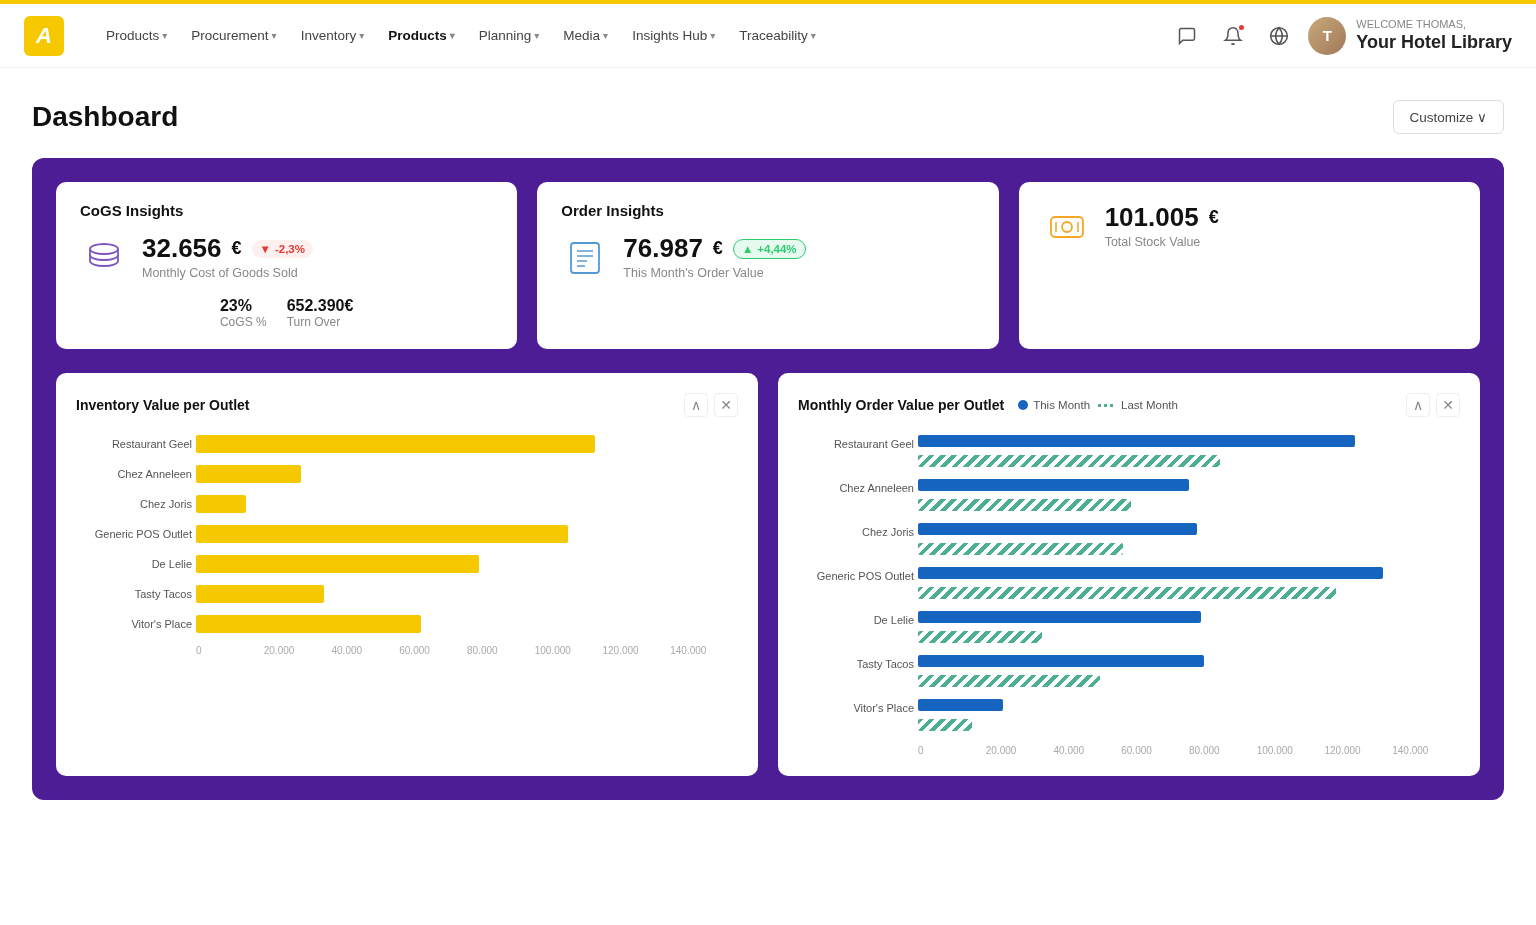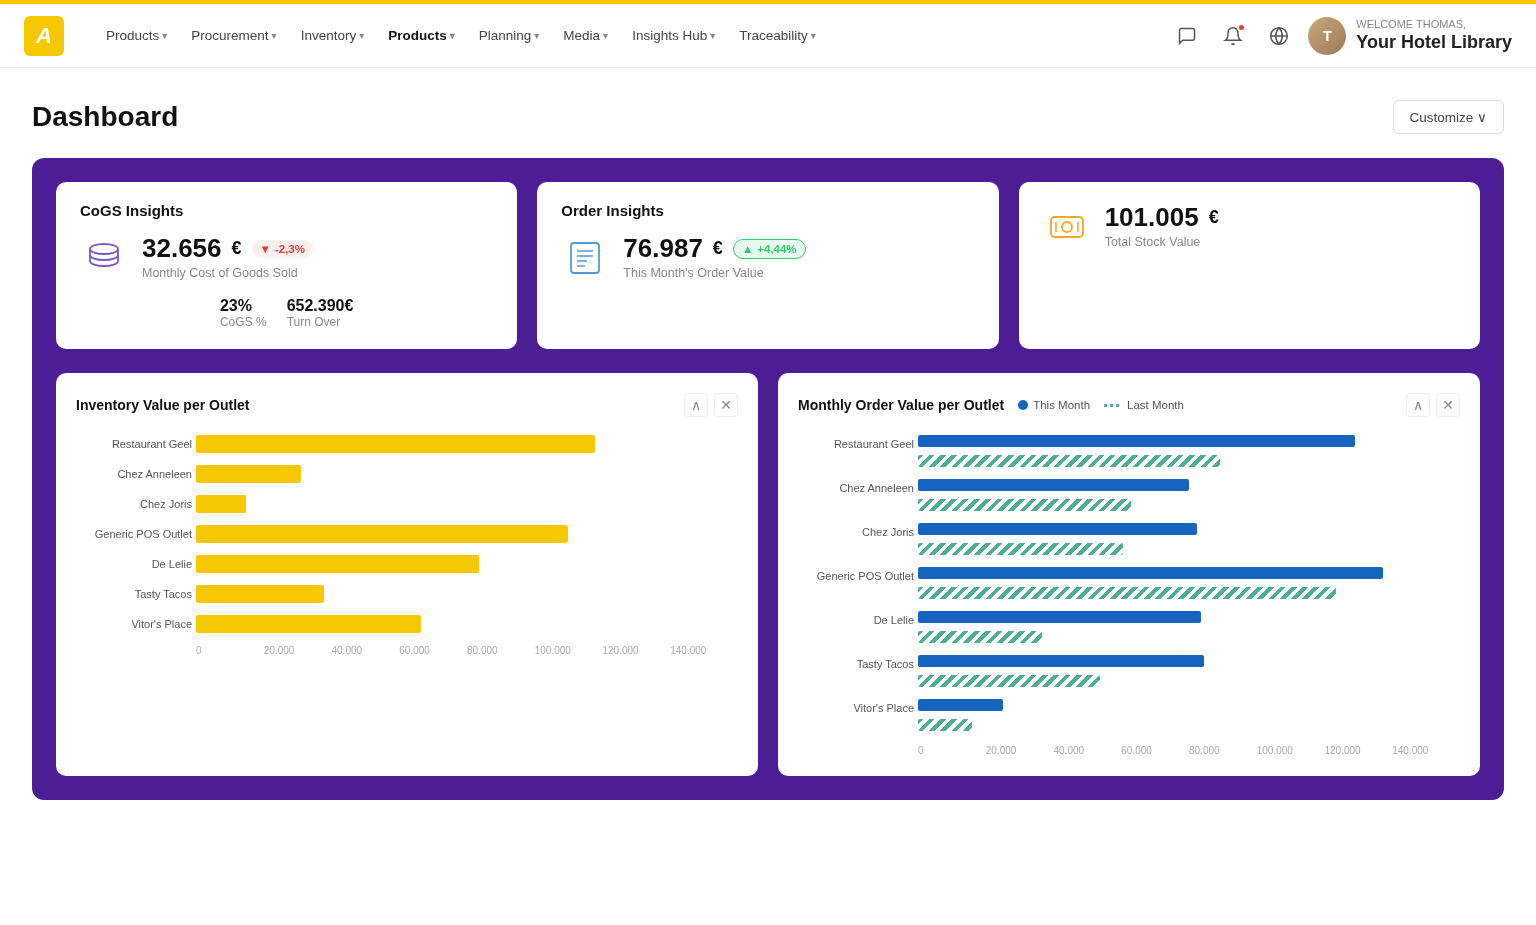--- a/index.html
+++ b/index.html
@@ -68,21 +68,21 @@
     .bar-fill { height: 100%; border-radius: 2px; }
     .bar-fill.yellow { background: #f5c800; }
     .bar-fill.blue { background: #1565c0; }
     .bar-fill.striped { background: repeating-linear-gradient(135deg, #4caf91, #4caf91 4px, #fff 4px, #fff 8px); }
 
     
     .x-axis { display: flex; padding-left: 120px; margin-top: 8px; }
     .x-tick { flex: 1; font-size: 10px; color: #aaa; text-align: left; }
 
     
-    .chart-legend { display: flex; align-items: flex-end; gap: 14px; }
+    .chart-legend { display: flex; align-items: flex-end; gap: 8px; }
     .legend-item { display: flex; align-items: center; gap: 5px; font-size: 11.5px; color: #555; }
     .legend-dot { width: 10px; height: 10px; border-radius: 50%; }
     .legend-line { width: 18px; height: 3px; background: repeating-linear-gradient(90deg, #4caf91, #4caf91 3px, #fff 3px, #fff 6px); }
 
     
     svg { display: block; }
 
     .inventory-icon { color: #7e57c2; }
     .order-icon { color: #5599d4; }
     .money-icon { color: #f5a623; }

